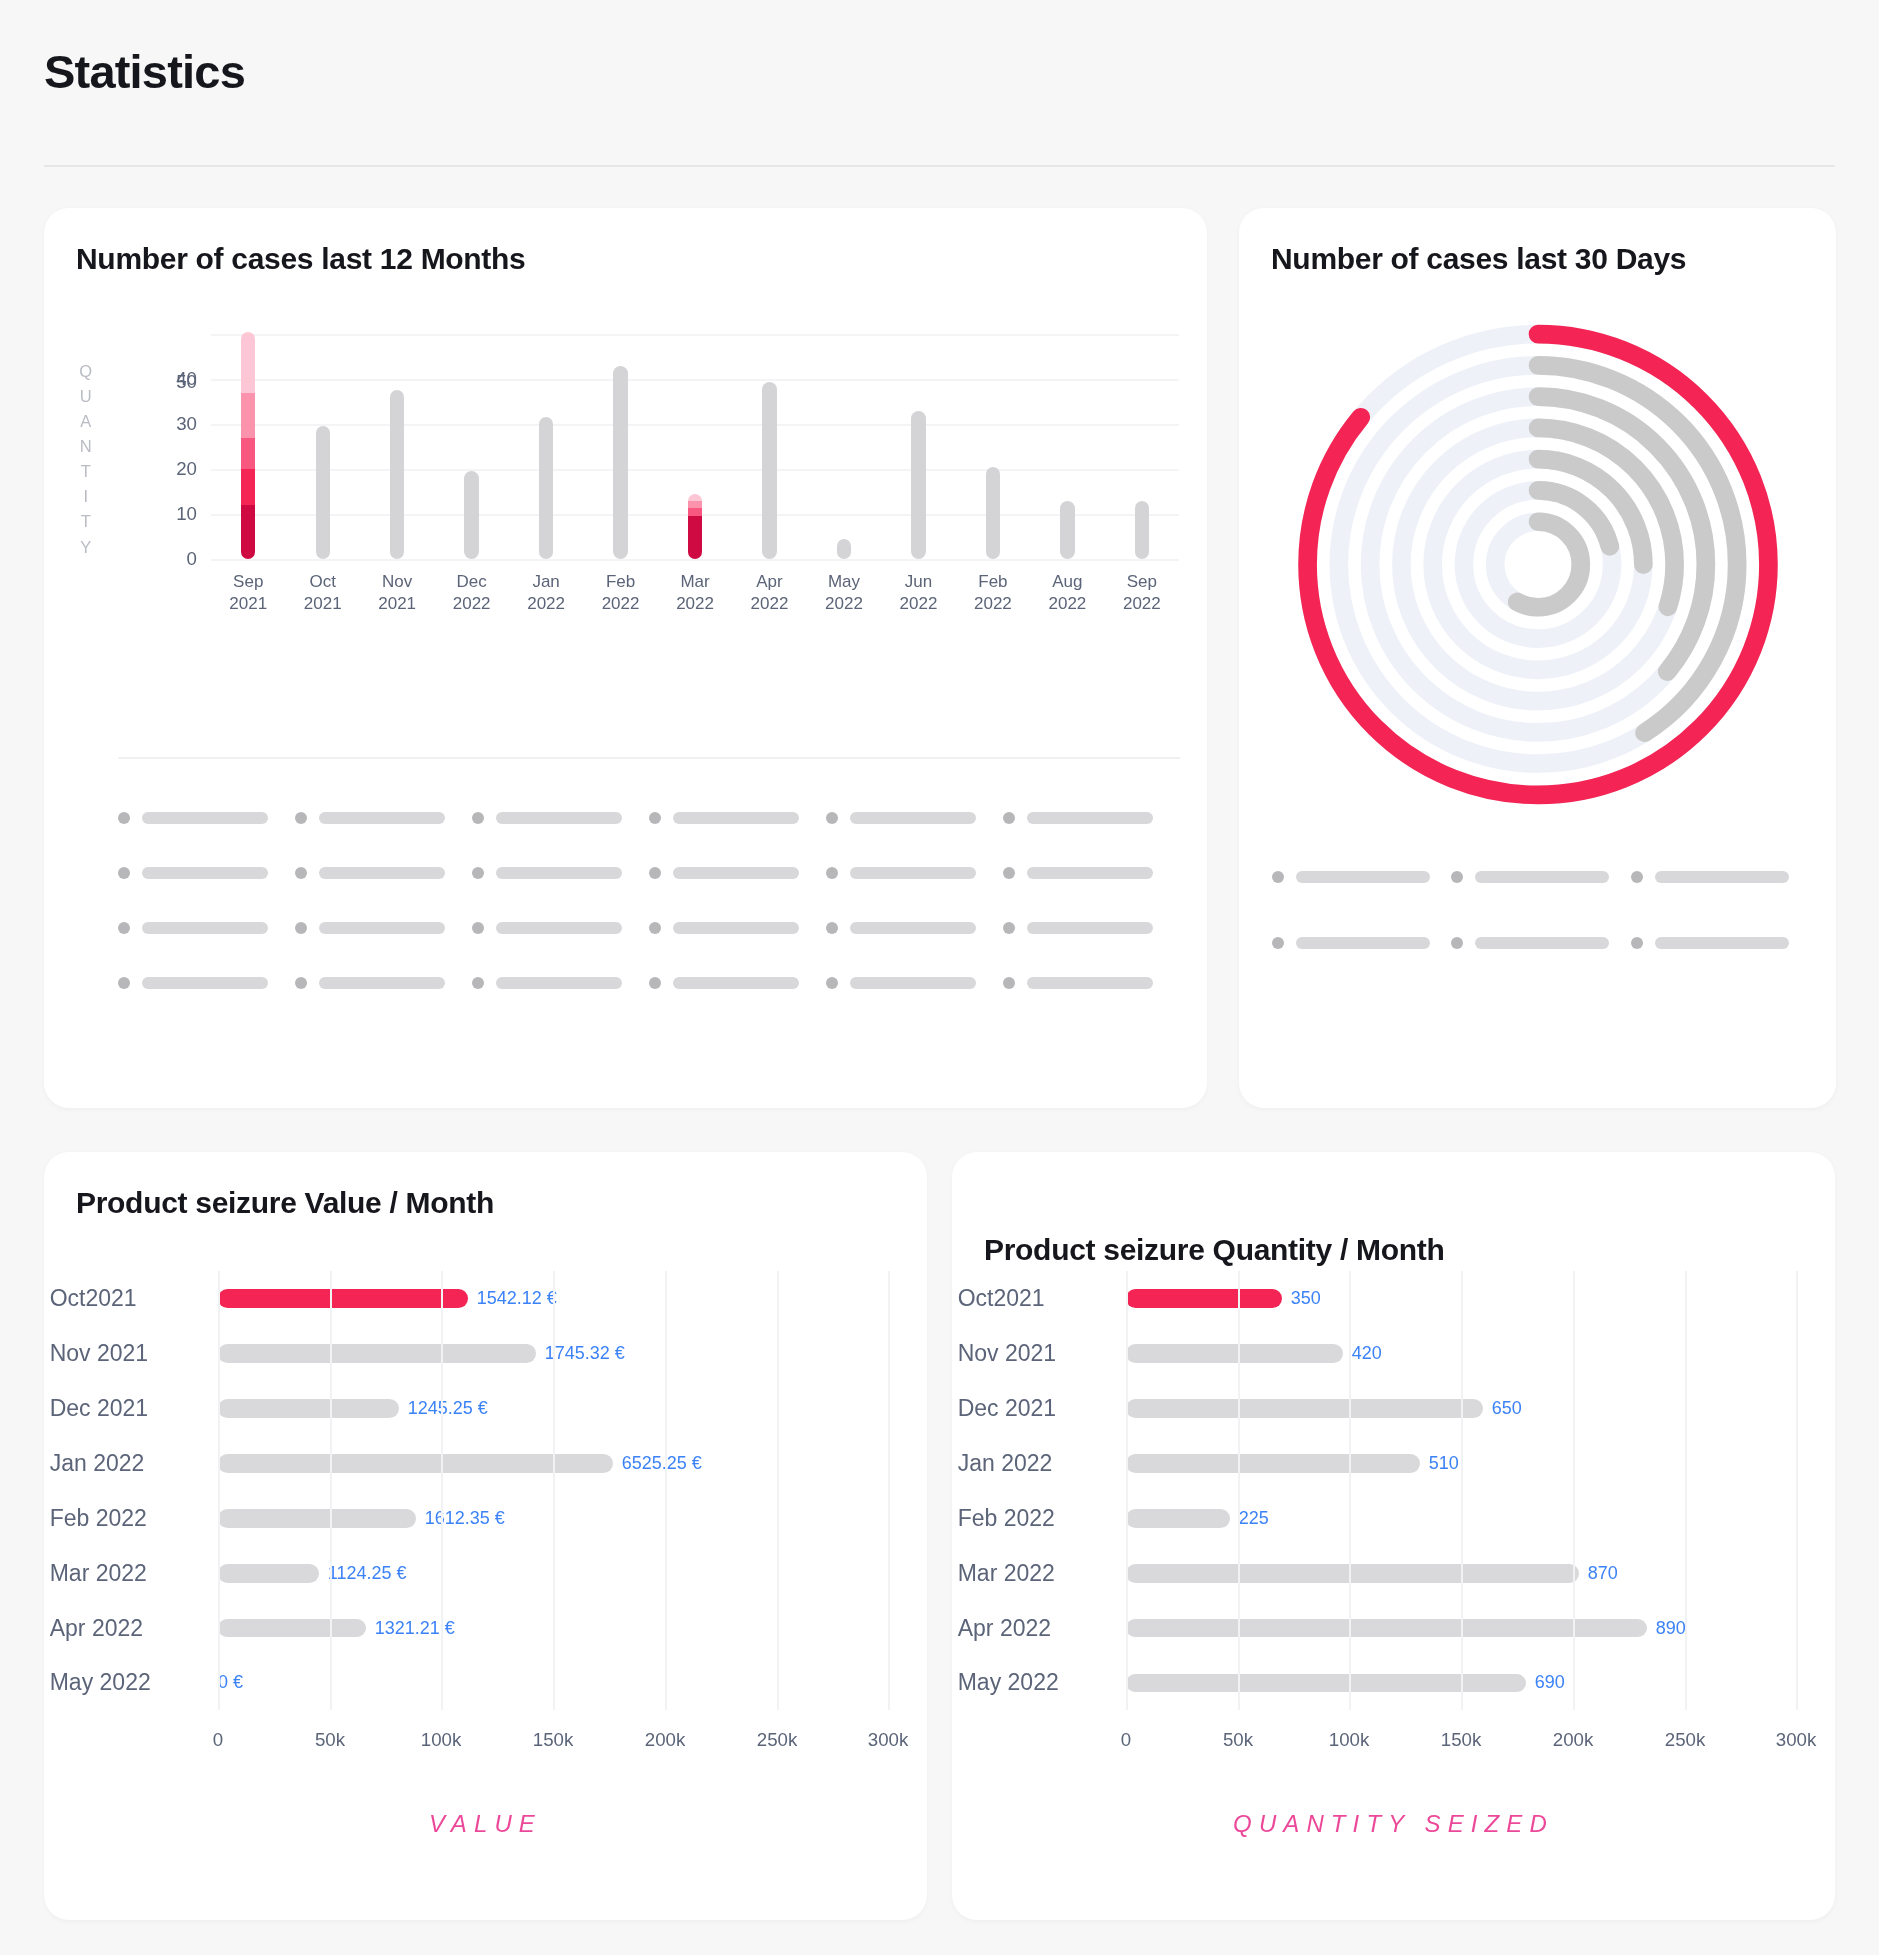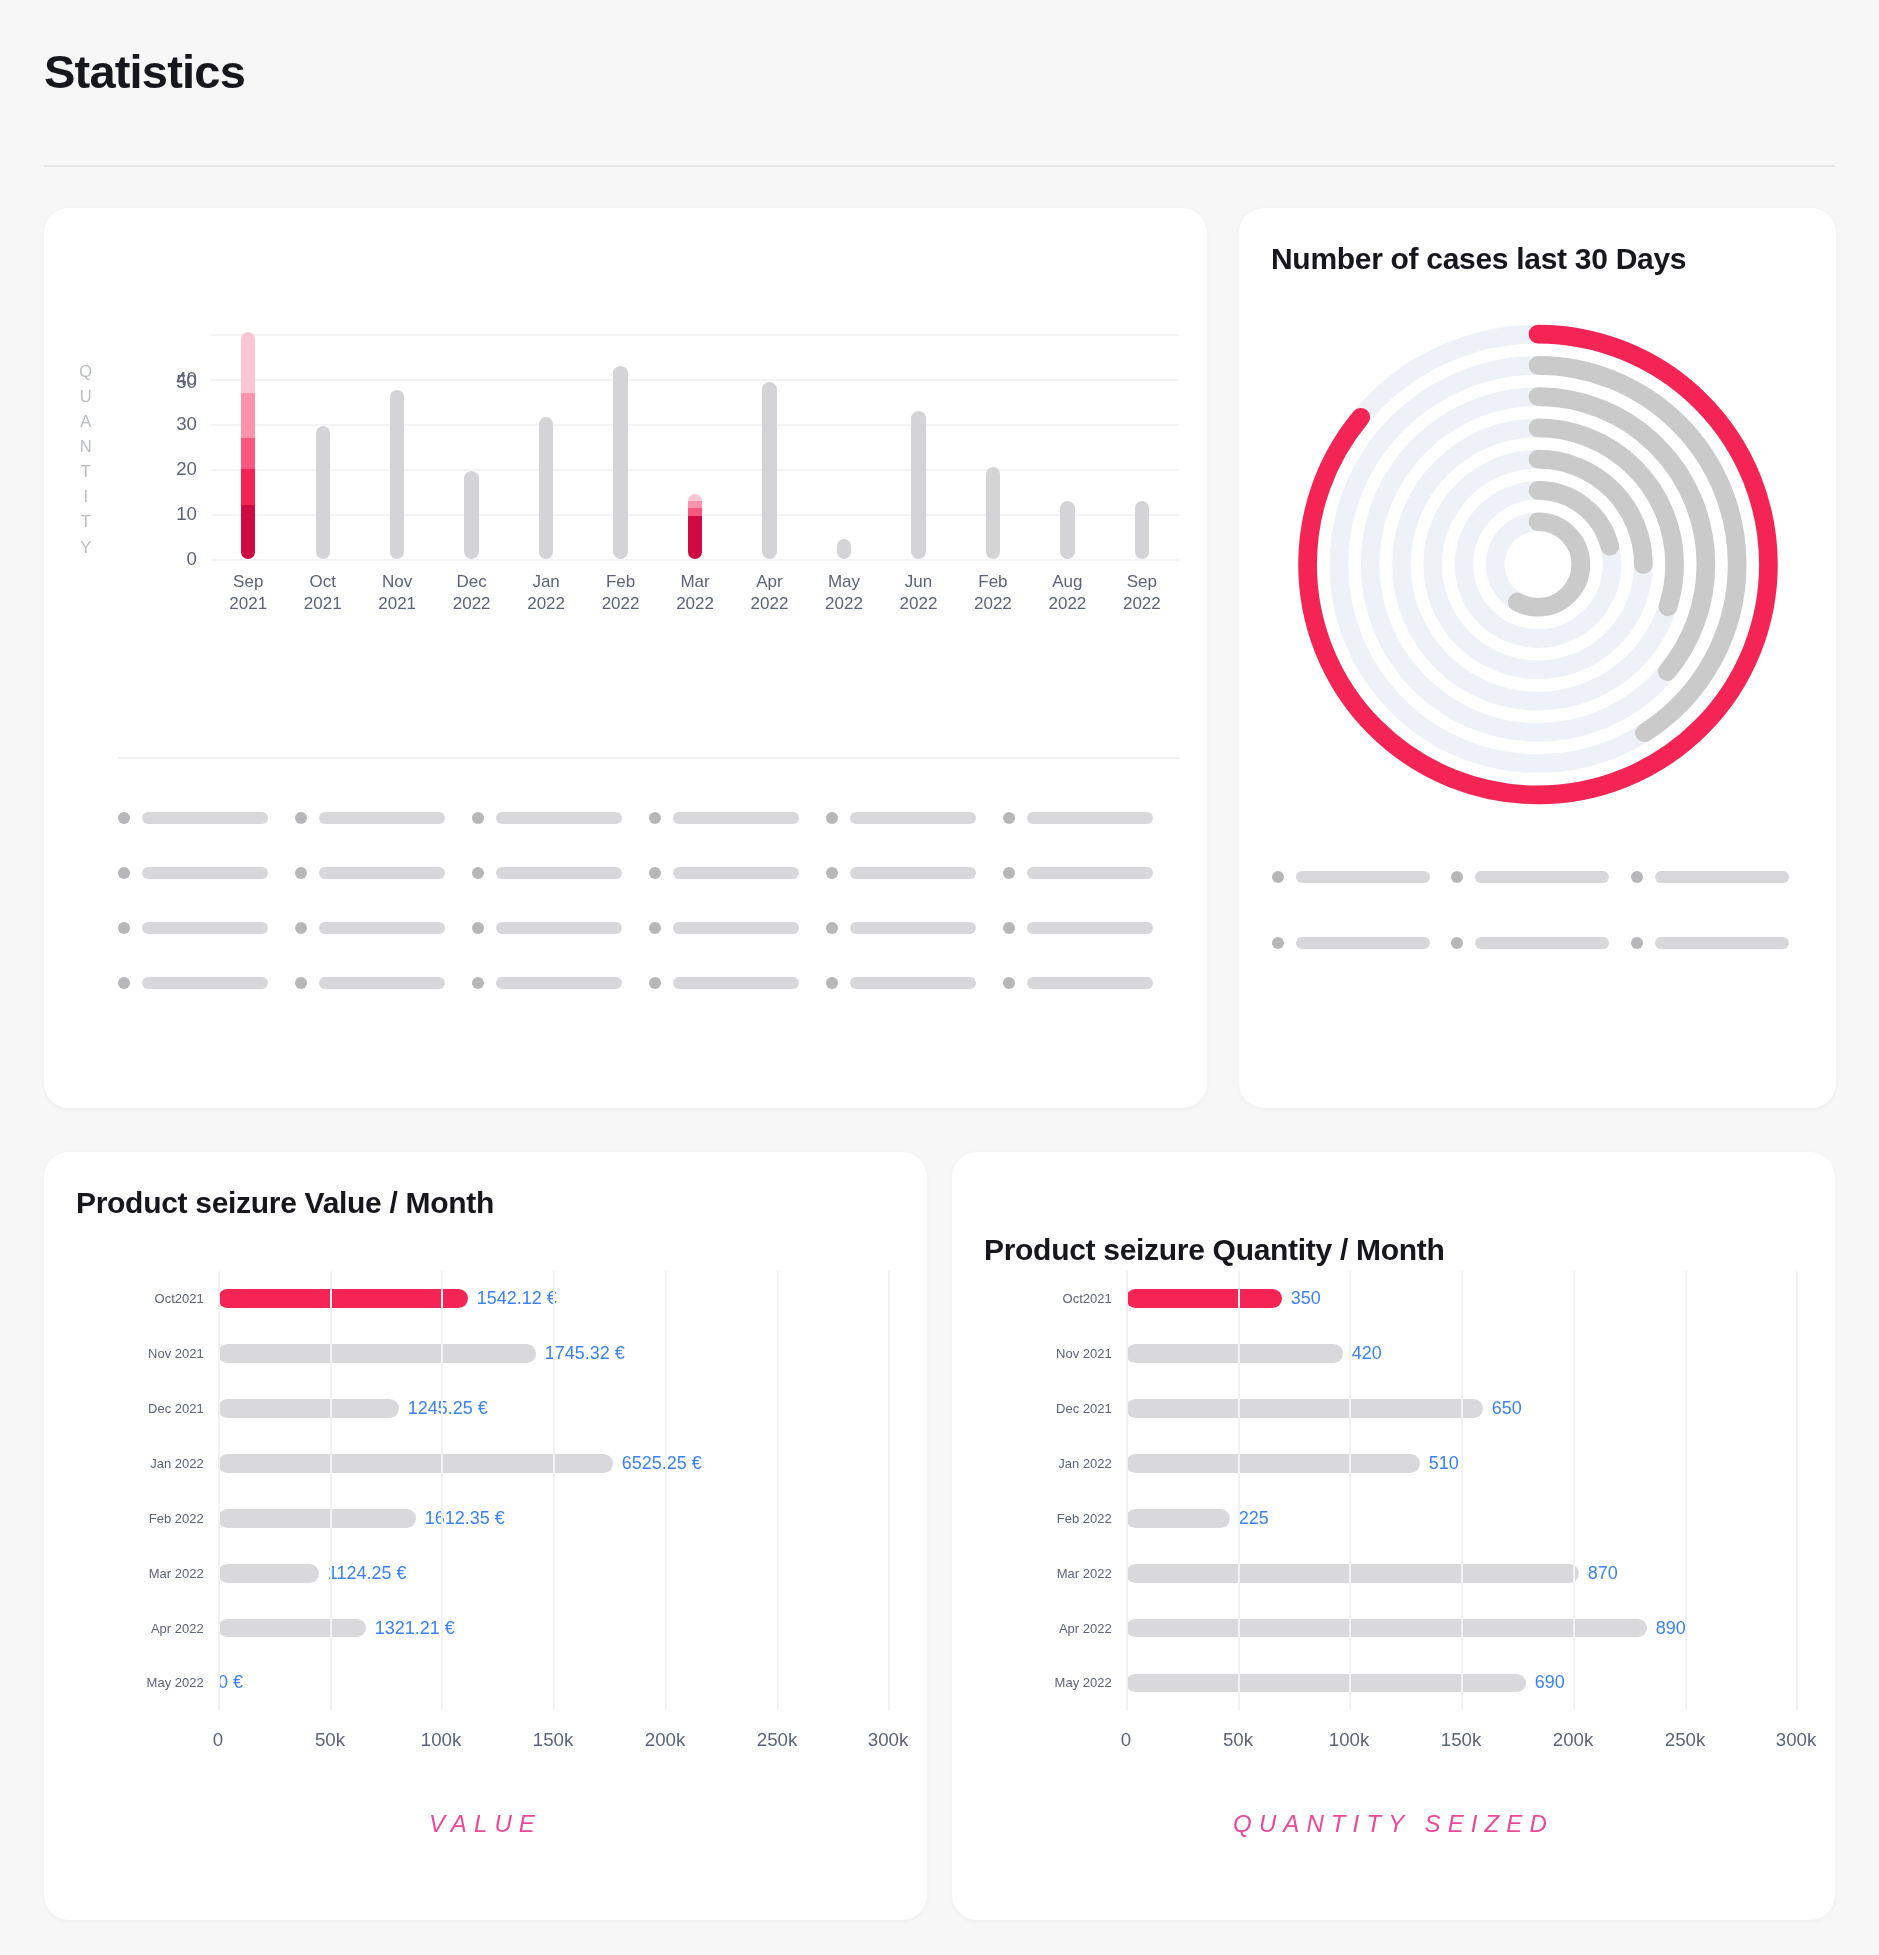--- a/index.html
+++ b/index.html
@@ -254,22 +254,22 @@
   .hbar-row {
     flex: 1 1 0;
     position: relative;
     display: flex;
     align-items: center;
   }
   .hbar-label {
     position: absolute;
     right: calc(100% + 14.3px);
     width: 154px;
-    text-align: right;
-    font-size: 13px;
+    text-align: left;
+    font-size: 23px;
     color: #5b6478;
     white-space: nowrap;
   }
   .hbar {
     height: 18.7px;
     border-radius: 10.4px;
     background: #d9d9db;
     flex: 0 0 auto;
   }
   .hbar.highlight { background: #f42454; }
@@ -311,20 +311,21 @@
 <body>
 
 <div class="page">
 
   <div class="header">
     <div class="page-title">Statistics</div>
   </div>
   <div class="header-divider"></div>
 
   <div class="card" id="card-cases-12m">
+    <div class="card-title">Number of cases last 12 Months</div>
 
     <div class="y-axis-title" id="vbar-ylabel">
         <span>Q</span>
         <span>U</span>
         <span>A</span>
         <span>N</span>
         <span>T</span>
         <span>I</span>
         <span>T</span>
         <span>Y</span>

